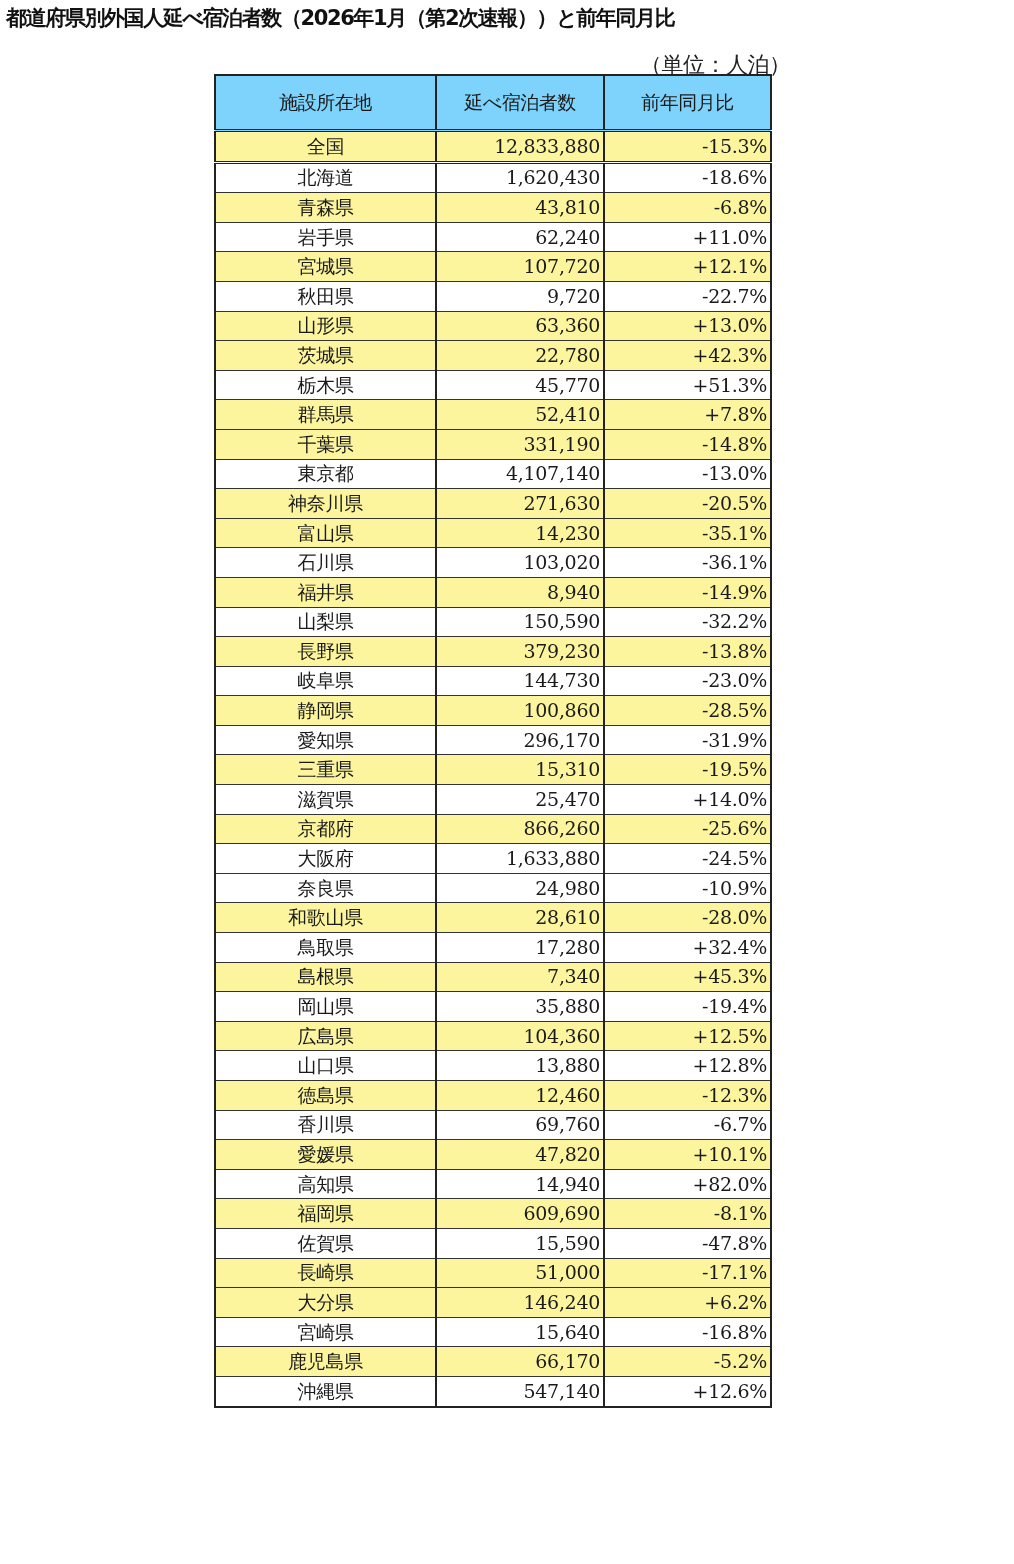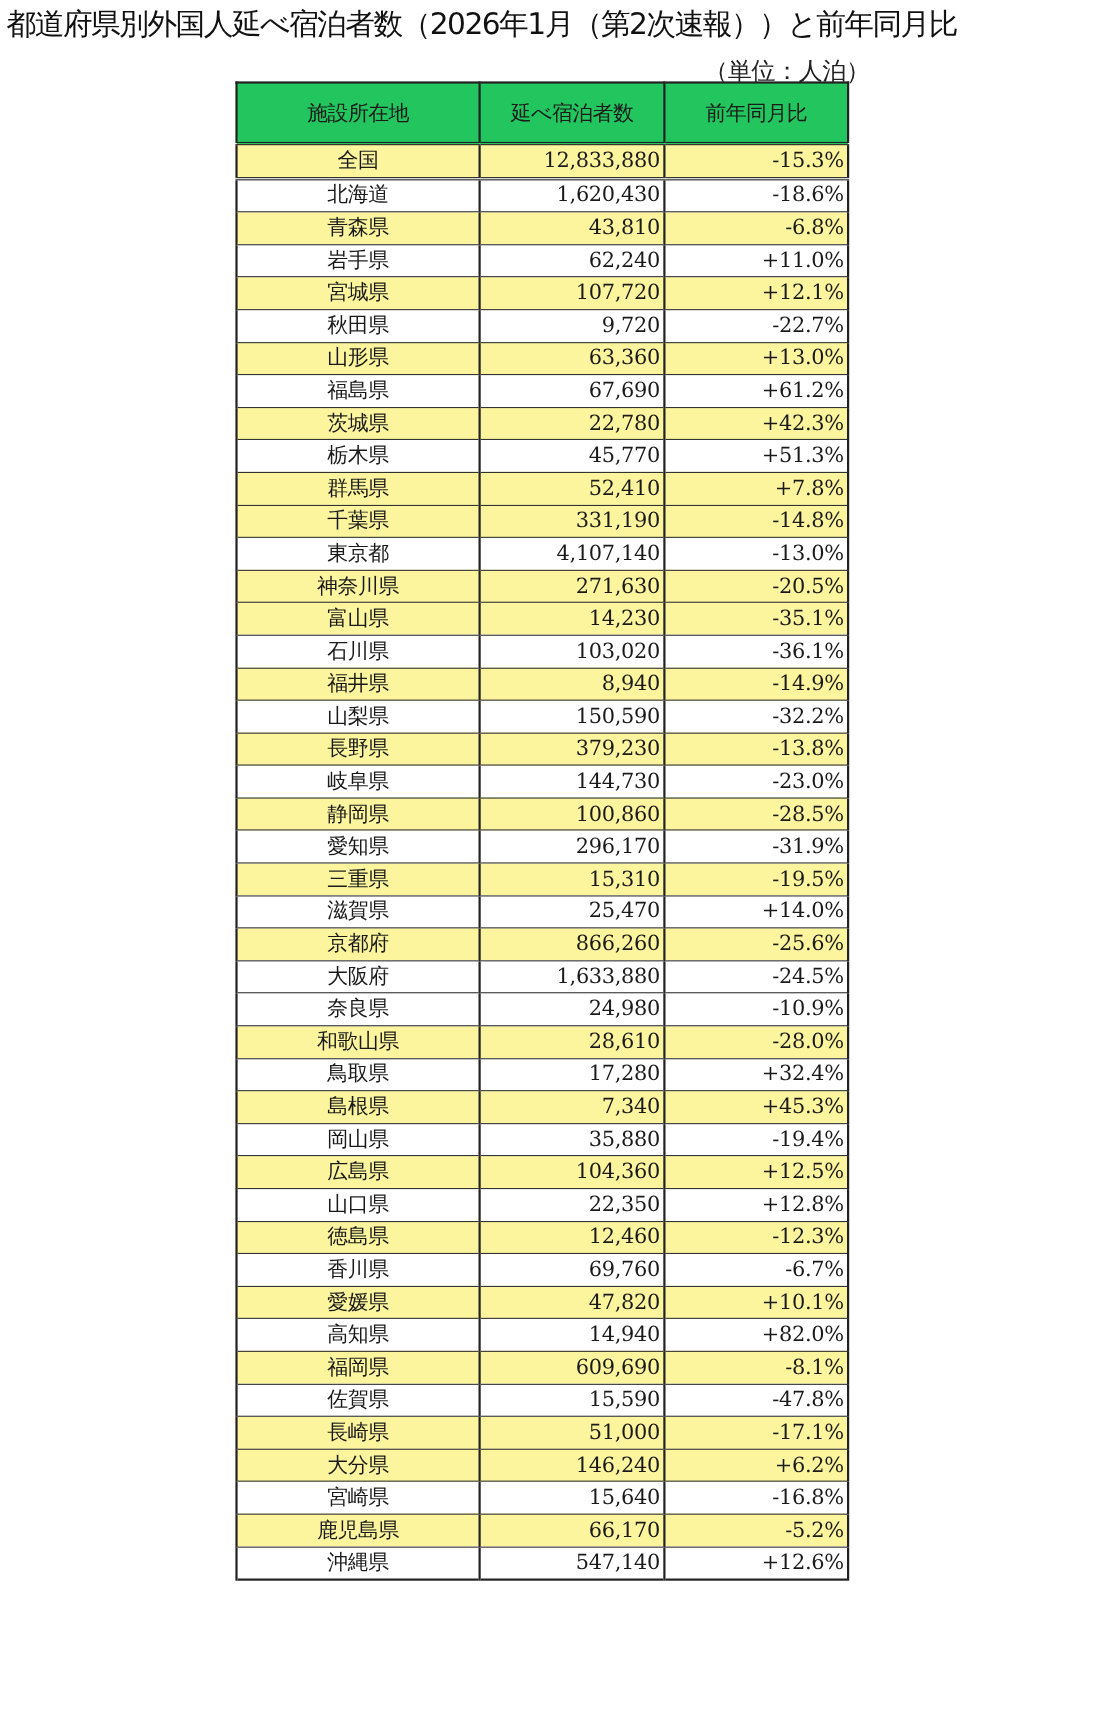--- a/index.html
+++ b/index.html
@@ -1,26 +1,26 @@
 <!DOCTYPE html>
 <html><head>
 <meta charset="utf-8">
 <style>
   html, body { margin:0; padding:0; background:#ffffff; }
   body { width:1014px; height:1564px; position:relative; overflow:hidden;
          font-family:"DejaVu Serif","Liberation Serif",serif; color:#1a1a1a; }
   .title { position:absolute; left:6px; top:4px; font-family:"DejaVu Sans","Liberation Sans",sans-serif;
-           font-weight:normal; font-size:27px; letter-spacing:-1.4px; white-space:nowrap; color:#111; }
+           font-weight:bold; font-size:21px; letter-spacing:-1.4px; white-space:nowrap; color:#111; }
   .unit { position:absolute; left:640px; top:50px; font-size:22px; color:#222; white-space:nowrap; letter-spacing:-0.5px; }
   table.data { position:absolute; left:214px; top:74px; border-collapse:collapse;
                border:2px solid #222; table-layout:fixed; }
   table.data col.c1 { width:221px; }
   table.data col.c2 { width:168px; }
   table.data col.c3 { width:167px; }
-  thead th { background:#22c55e; height:51px; font-weight:normal; font-size:19px;
+  thead th { background:#7dd3fc; height:51px; font-weight:normal; font-size:19px;
              border:2px solid #222; border-bottom:3px double #222; letter-spacing:-0.5px; }
   tbody td { height:28.6px; padding:0 3px; font-size:19px; border-left:2px solid #222; border-right:2px solid #222;
              border-bottom:1px solid #333; line-height:27px; white-space:nowrap; letter-spacing:-0.3px; }
   tbody tr.odd td { background:#fcf59e; }
   tbody tr.even td { background:#ffffff; }
   tbody tr.total td { border-bottom:3px double #222; }
   td.name { text-align:center; }
   td.num, td.pct { text-align:right; }
 </style>
 </head>
@@ -71,25 +71,20 @@
       <tr class="even">
         <td class="name">秋田県</td>
         <td class="num">9,720</td>
         <td class="pct">-22.7%</td>
       </tr>
       <tr class="odd">
         <td class="name">山形県</td>
         <td class="num">63,360</td>
         <td class="pct">+13.0%</td>
       </tr>
-      <tr class="even">
-        <td class="name">福島県</td>
-        <td class="num">67,690</td>
-        <td class="pct">+61.2%</td>
-      </tr>
       <tr class="odd">
         <td class="name">茨城県</td>
         <td class="num">22,780</td>
         <td class="pct">+42.3%</td>
       </tr>
       <tr class="even">
         <td class="name">栃木県</td>
         <td class="num">45,770</td>
         <td class="pct">+51.3%</td>
       </tr>
@@ -198,21 +193,21 @@
         <td class="num">35,880</td>
         <td class="pct">-19.4%</td>
       </tr>
       <tr class="odd">
         <td class="name">広島県</td>
         <td class="num">104,360</td>
         <td class="pct">+12.5%</td>
       </tr>
       <tr class="even">
         <td class="name">山口県</td>
-        <td class="num">22,350</td>
+        <td class="num">13,880</td>
         <td class="pct">+12.8%</td>
       </tr>
       <tr class="odd">
         <td class="name">徳島県</td>
         <td class="num">12,460</td>
         <td class="pct">-12.3%</td>
       </tr>
       <tr class="even">
         <td class="name">香川県</td>
         <td class="num">69,760</td>

